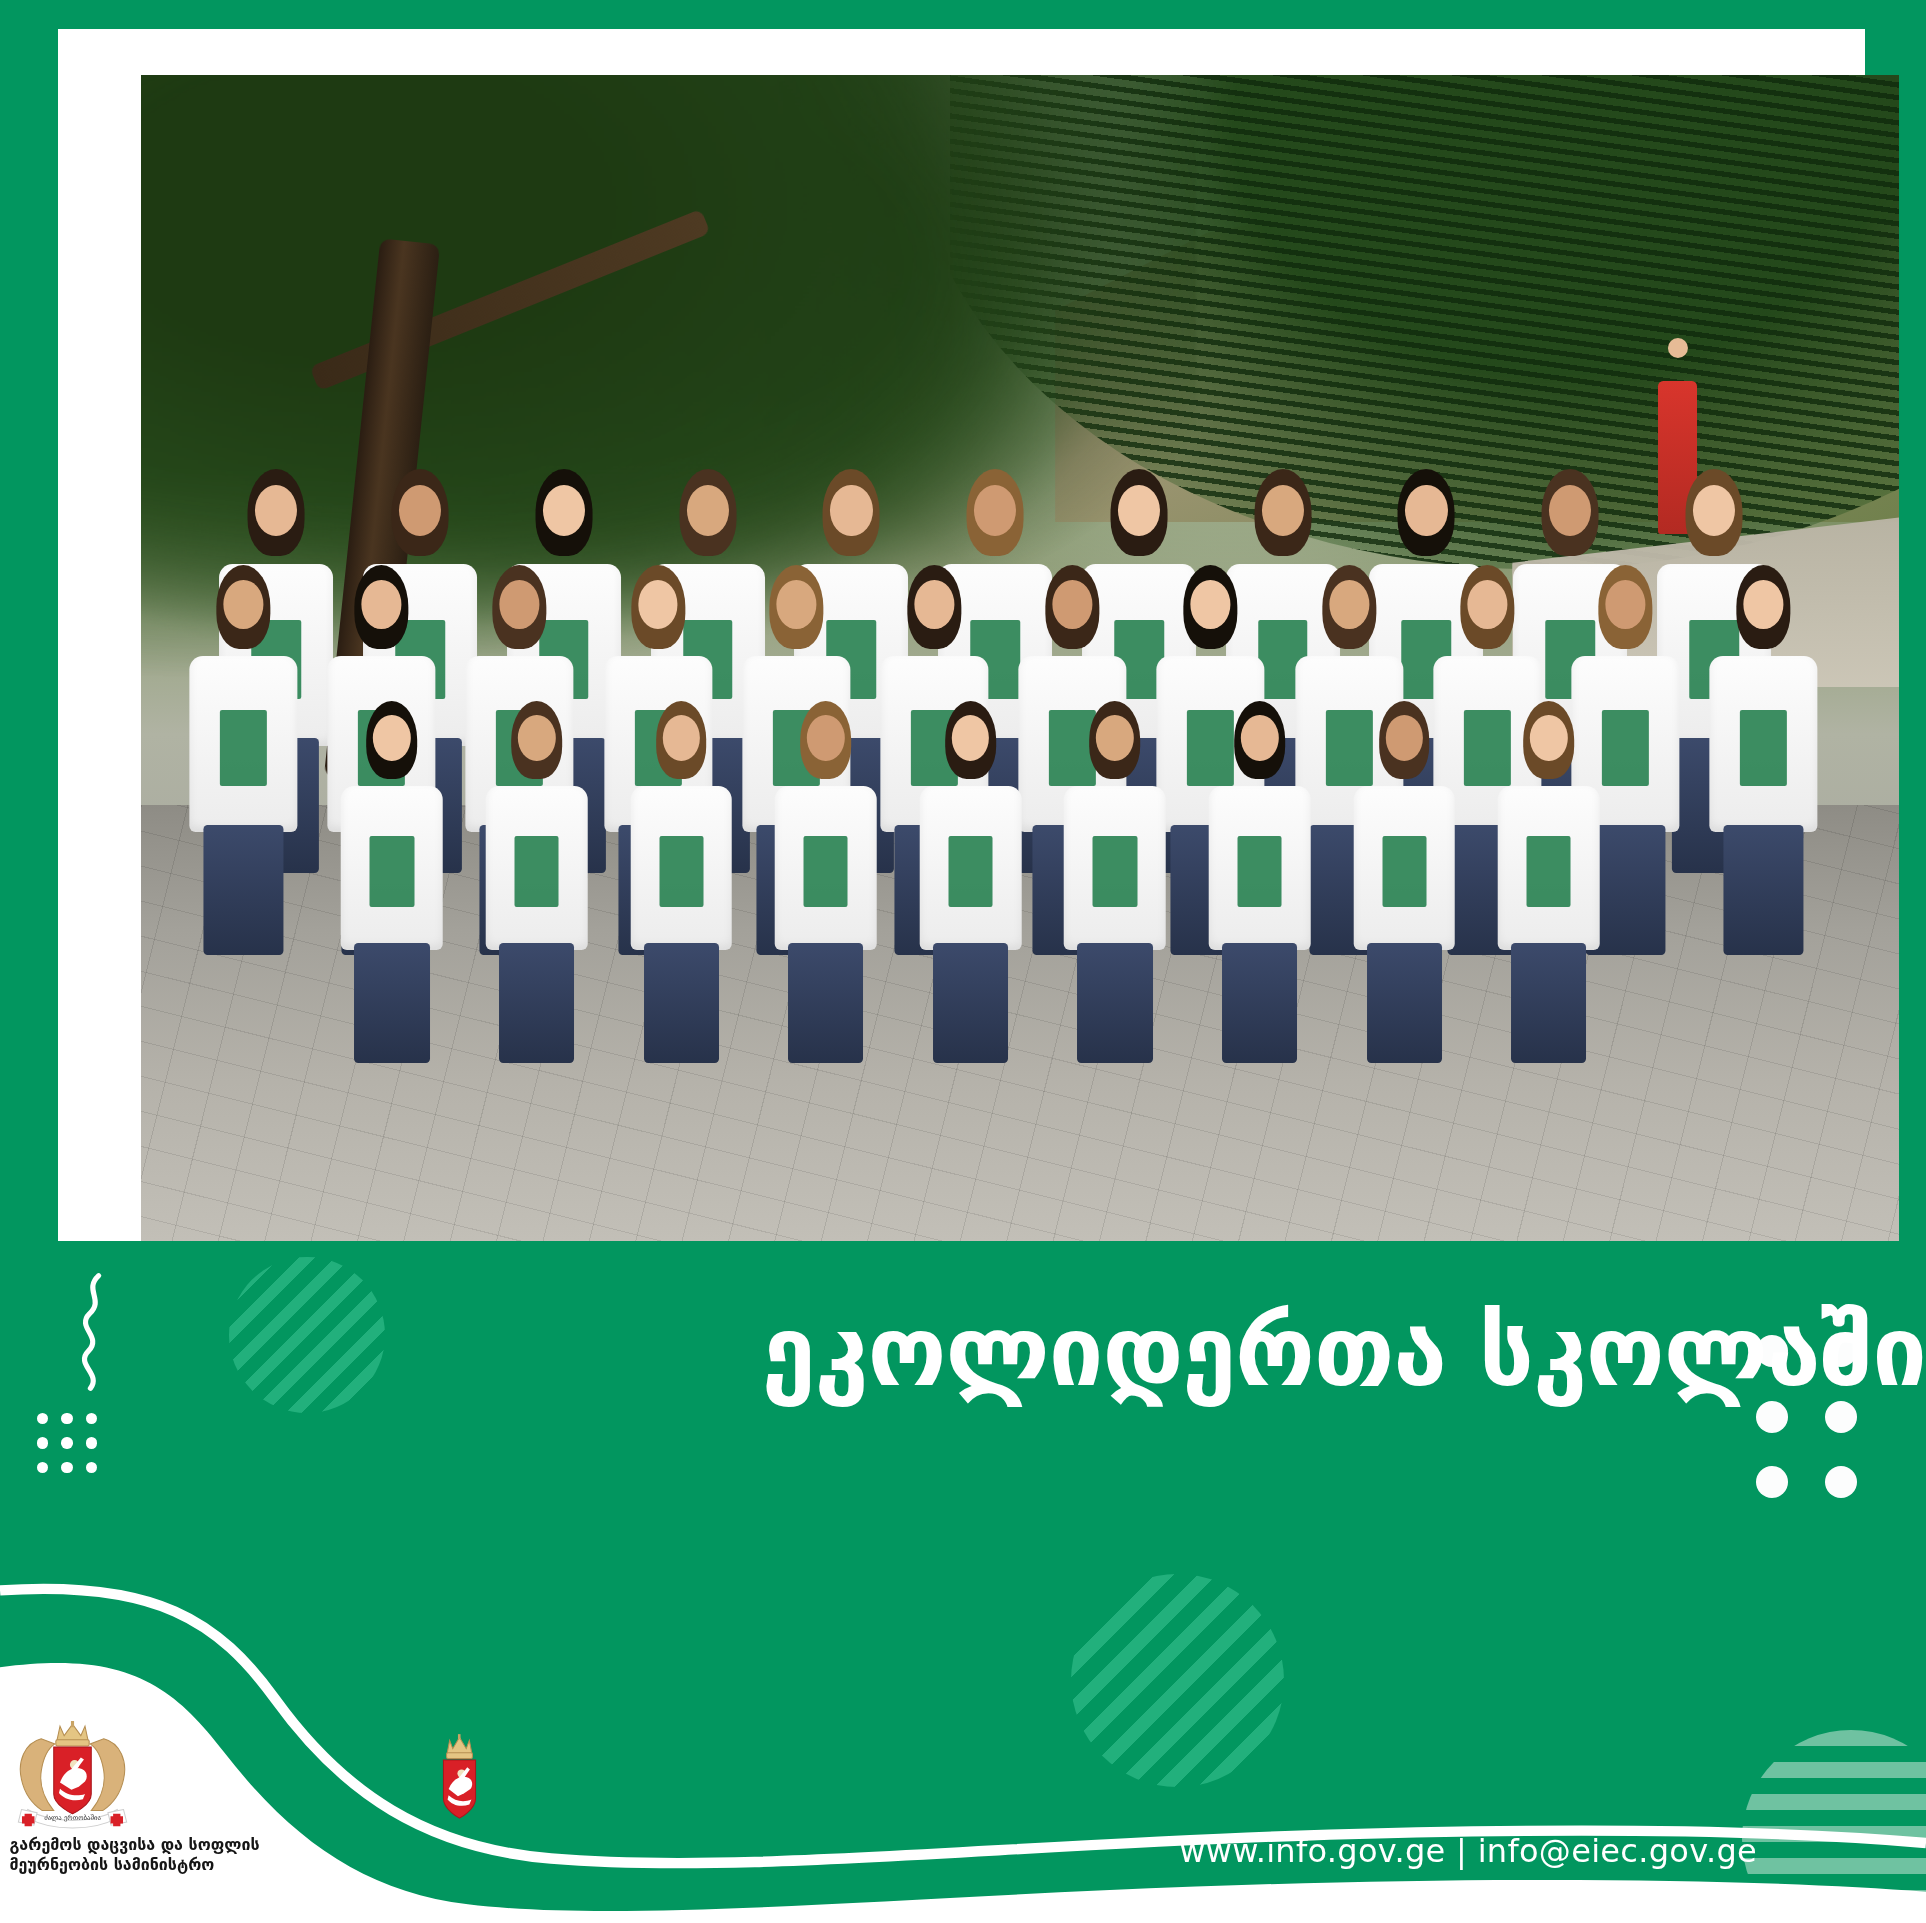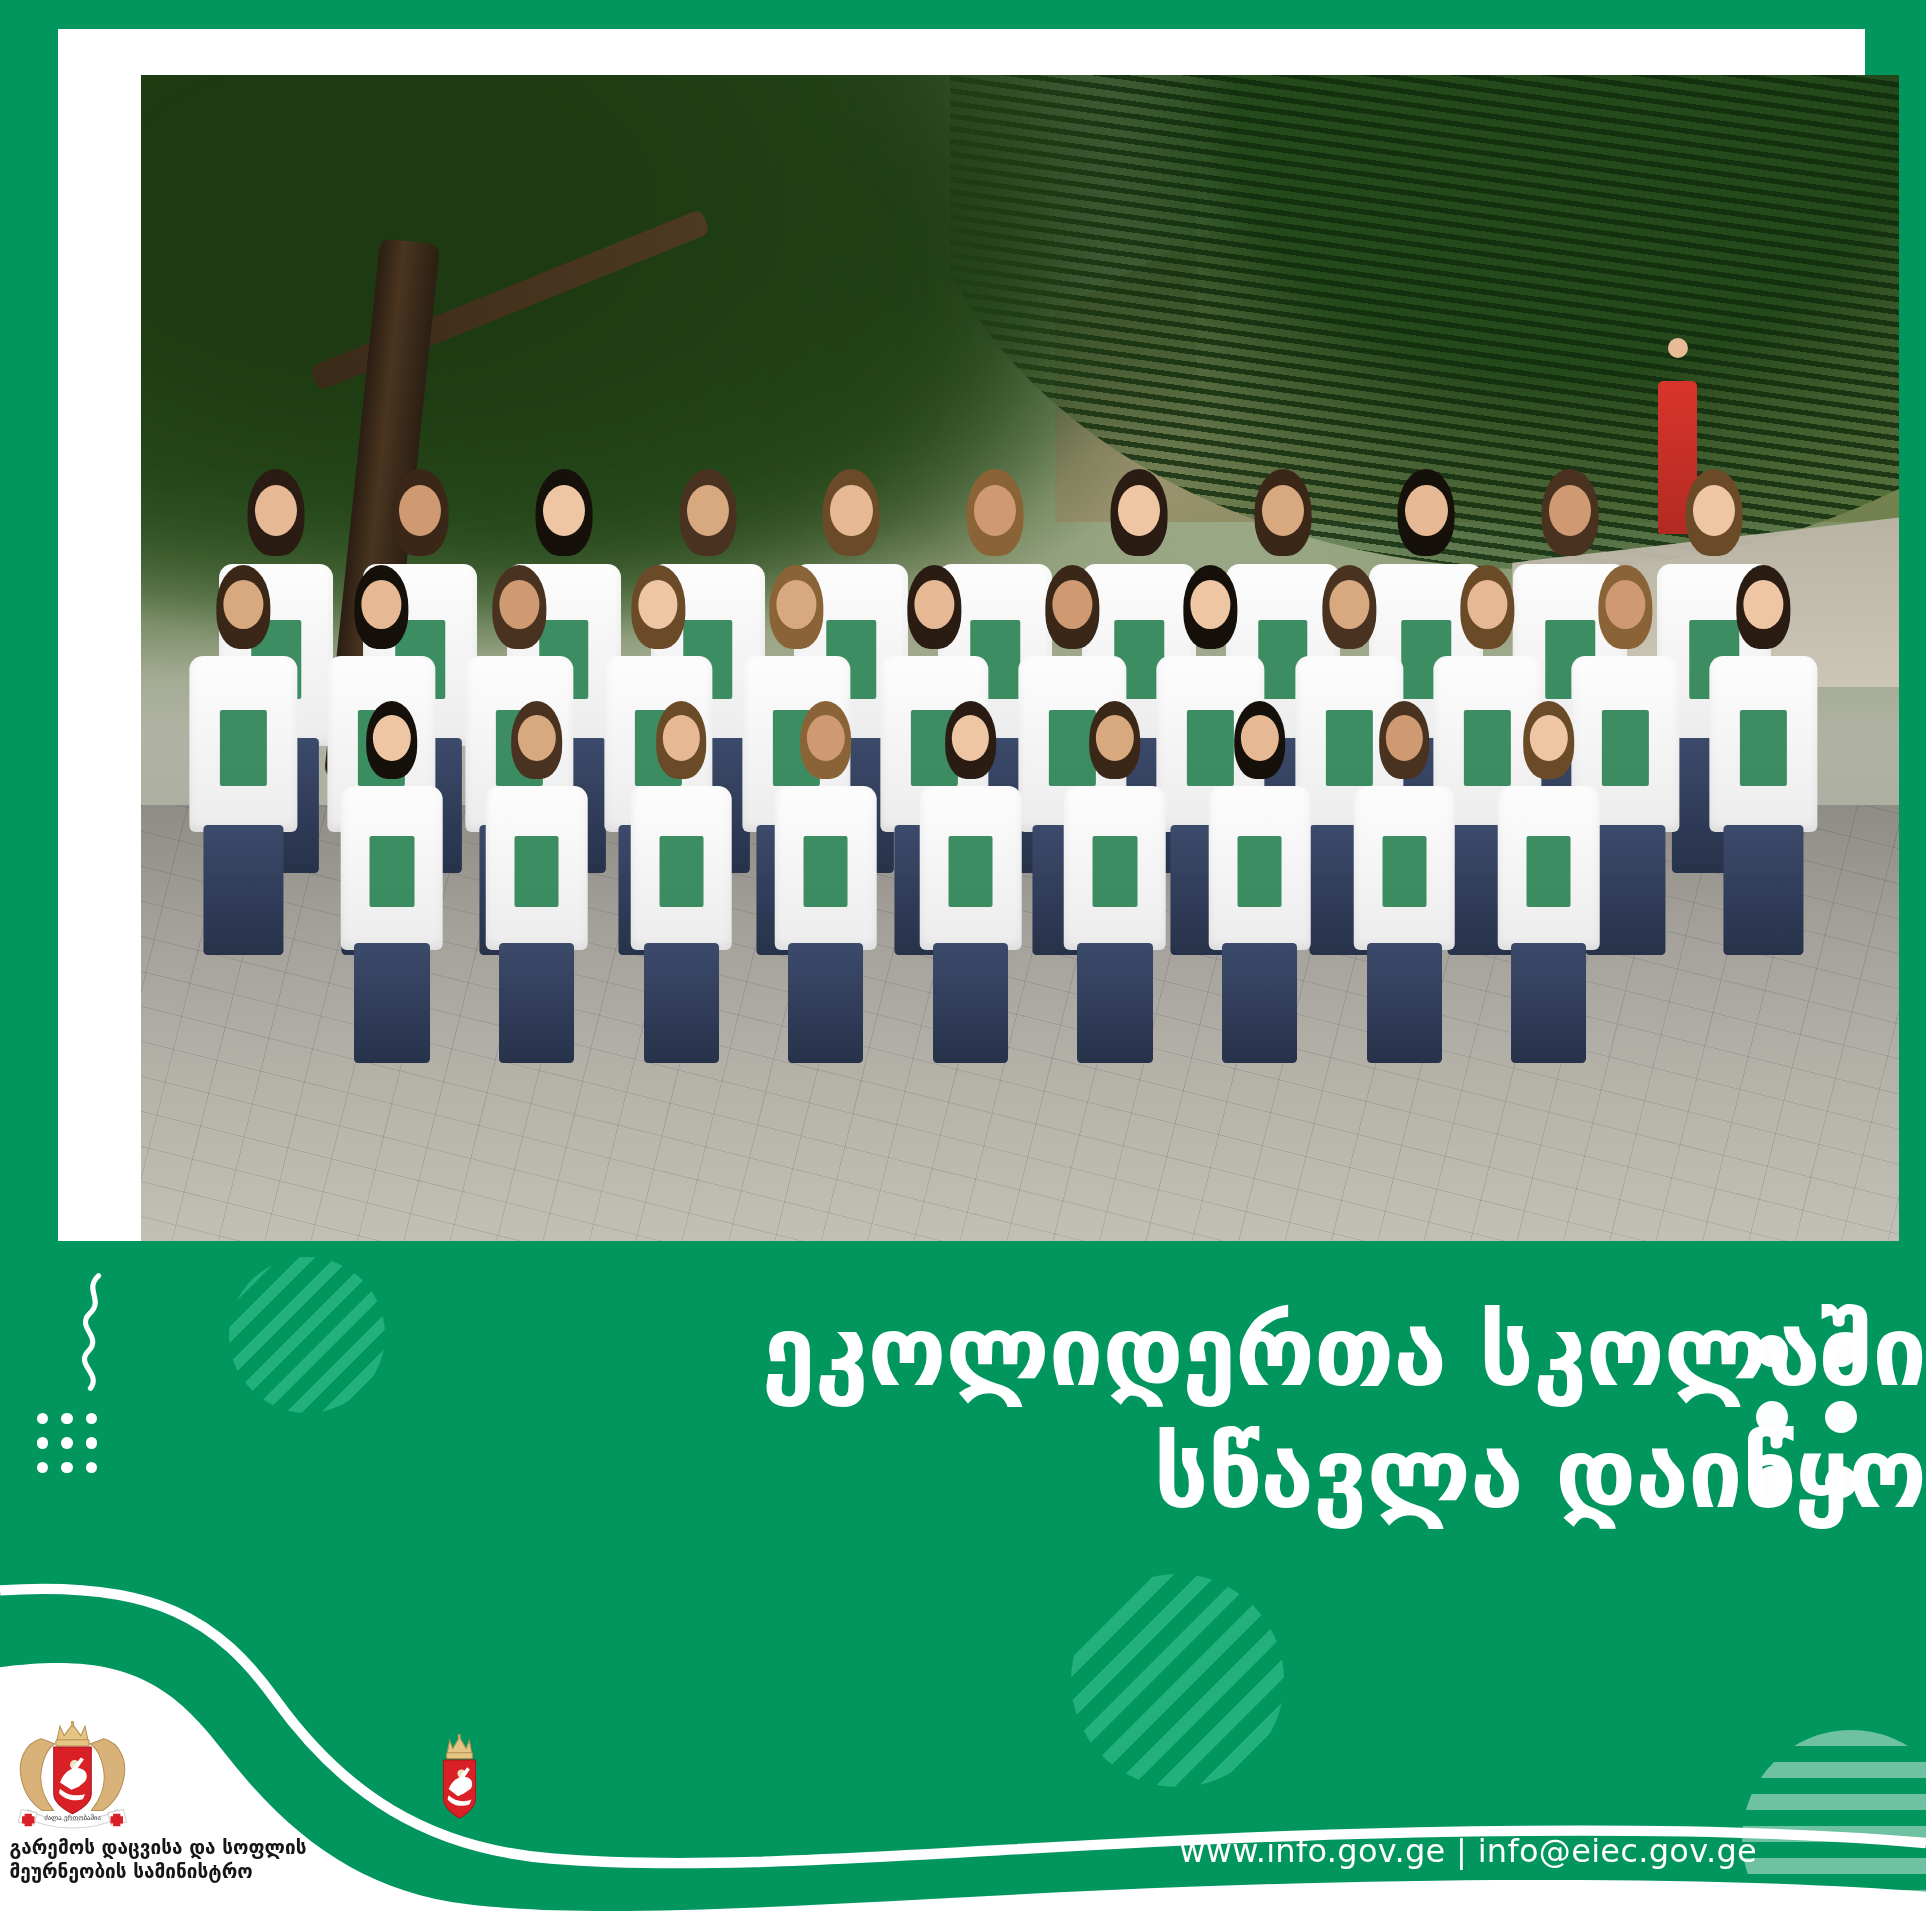--- a/index.html
+++ b/index.html
@@ -140,21 +140,21 @@
   
   .wave{position:absolute;left:0;bottom:0;width:1926px;height:395px;}
 
   
   .footer{position:absolute;left:0;top:1710px;width:1926px;height:213px;}
   .org-text{
     color:#151515;font-weight:700;line-height:1.28;
     font-family:"DejaVu Sans","Liberation Sans",sans-serif;
     white-space:pre-line;
   }
-  .org1{position:absolute;left:9.4px;top:125px;font-size:19px;width:395px;}
+  .org1{position:absolute;left:9.4px;top:125px;font-size:16px;width:395px;}
   .org2{position:absolute;left:430px;top:113px;font-size:17px;width:333px;}
 
   .crest{position:absolute;}
   .crest-large{left:10.4px;top:11.4px;width:125px;height:112px;}
   .crest-small{left:431px;top:22px;width:57px;height:96px;}
 
   .contact{
     position:absolute;right:169px;top:122px;color:#ffffff;
     font-size:32px;font-weight:400;letter-spacing:0.3px;
     font-family:"DejaVu Sans","Liberation Sans",sans-serif;
@@ -431,21 +431,20 @@
       <i style="left:0;top:0"></i>
         <i style="left:69px;top:0"></i>
       <i style="left:0;top:66px"></i>
         <i style="left:69px;top:66px"></i>
       <i style="left:0;top:131px"></i>
         <i style="left:69px;top:131px"></i>
     </div>
 
     <div class="title">
       <span class="line">ეკოლიდერთა სკოლაში</span>
-      <span class="line">სწავლა დაიწყო</span>
     </div>
 
     <svg class="wave" viewBox="0 0 3705 760" preserveAspectRatio="none">
       <path d="M0 268 C 240 236, 330 300, 430 430 C 560 598, 700 700, 900 724
                C 1200 760, 1700 712, 2300 690 C 2900 668, 3400 676, 3705 700
                L3705 760 L0 760 Z" fill="#ffffff"></path>
       <path d="M0 120 C 300 100, 420 178, 530 330 C 660 510, 820 616, 1060 636
                C 1420 666, 1900 612, 2500 592 C 3050 574, 3450 584, 3705 606" stroke="#ffffff" stroke-width="20" fill="none"></path>
     </svg>
   </div>

